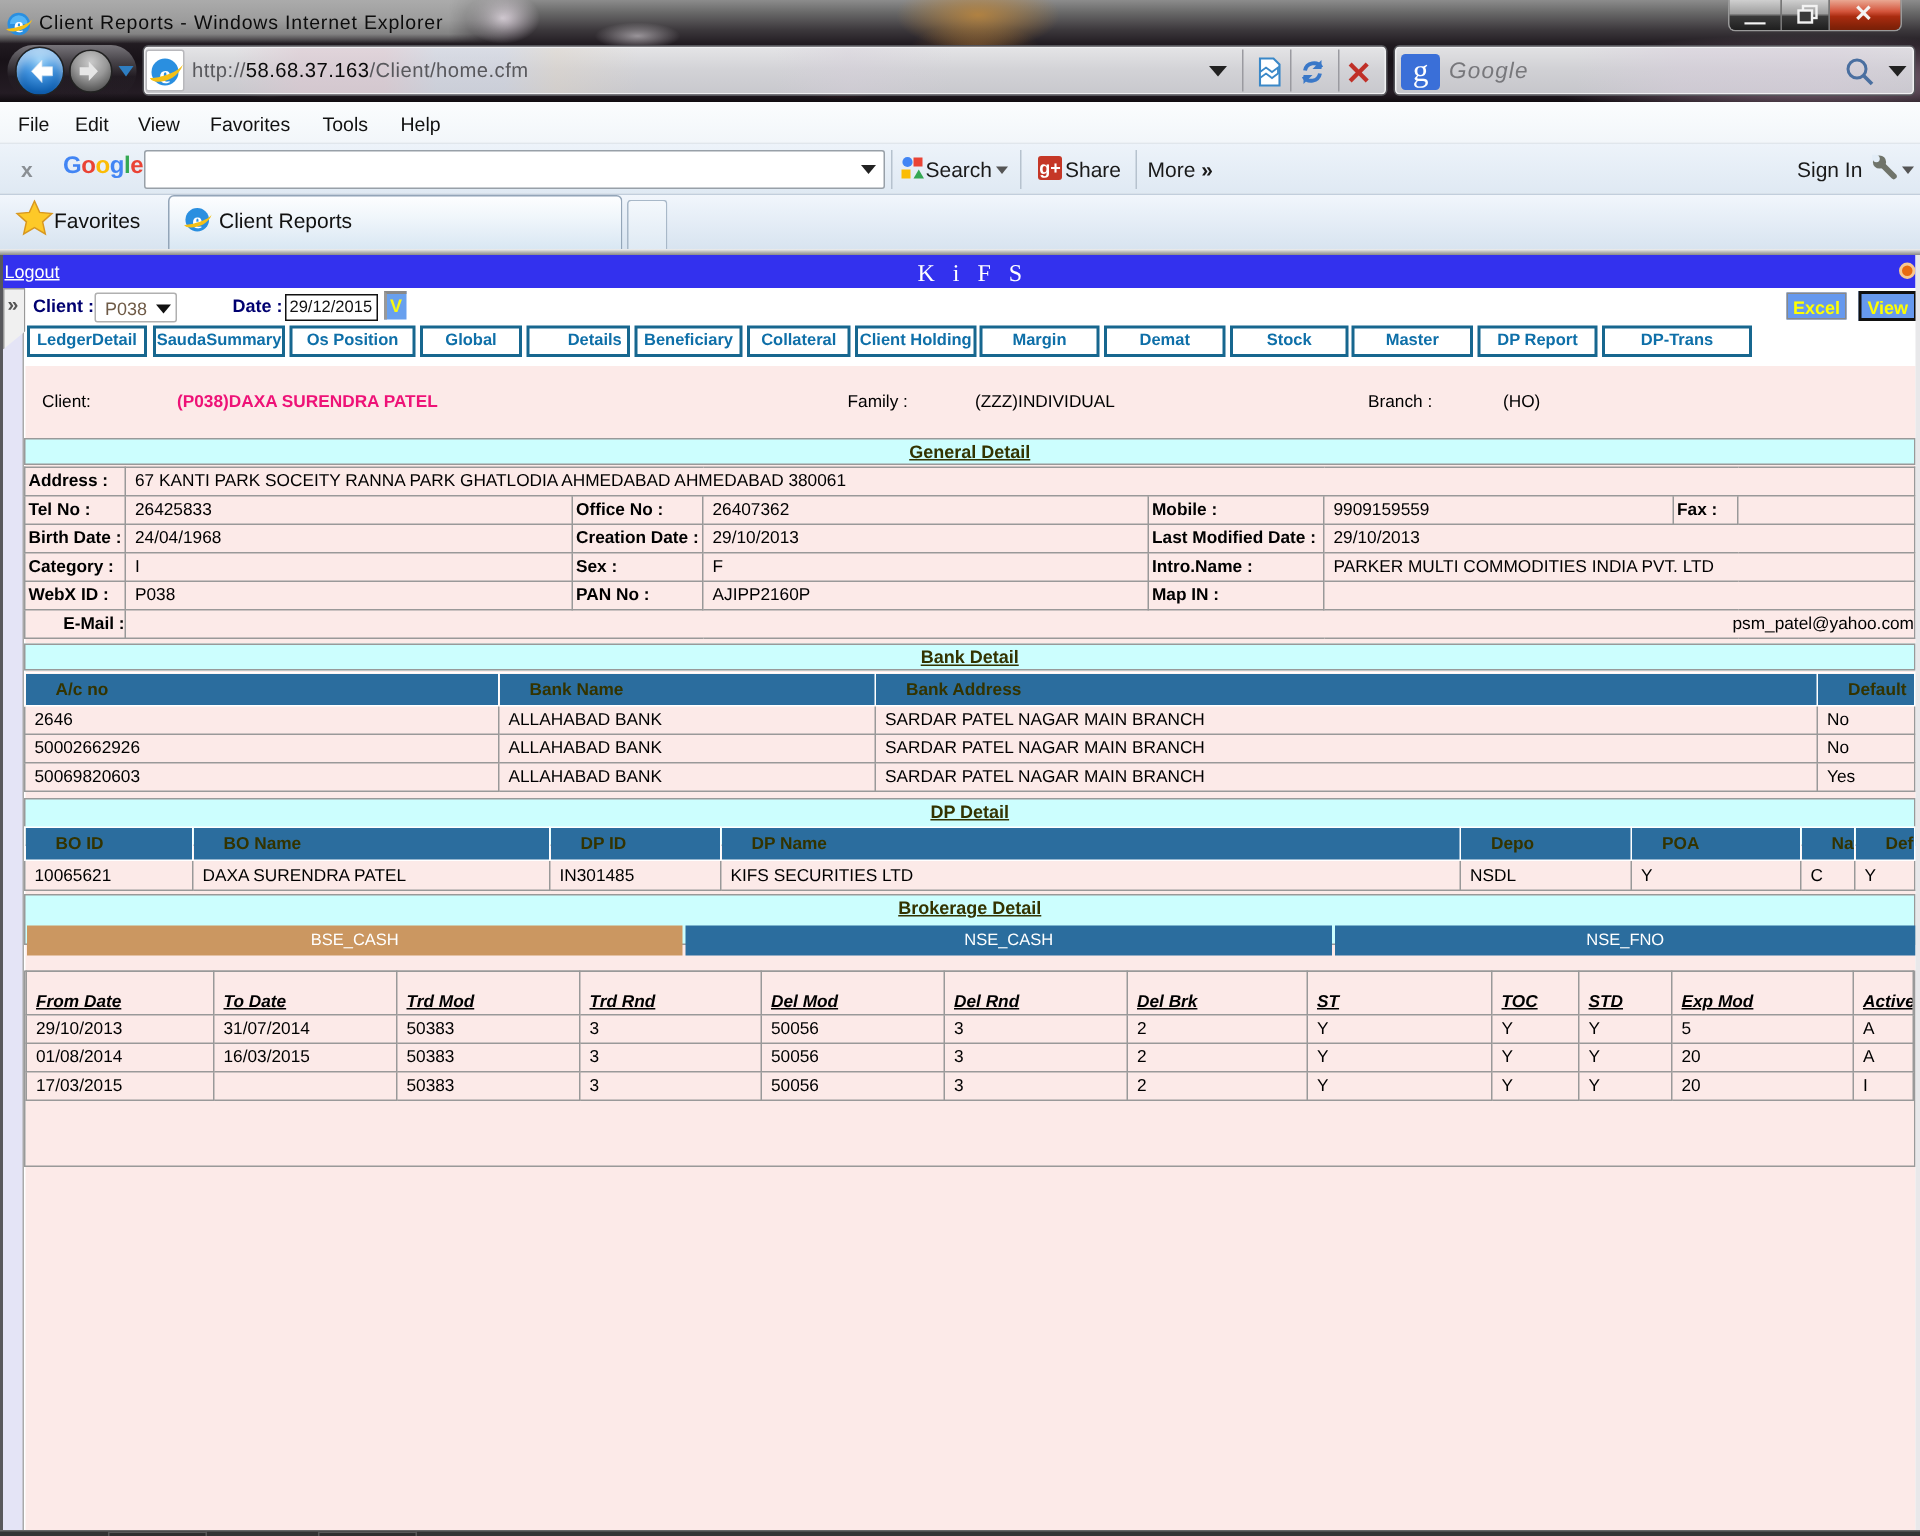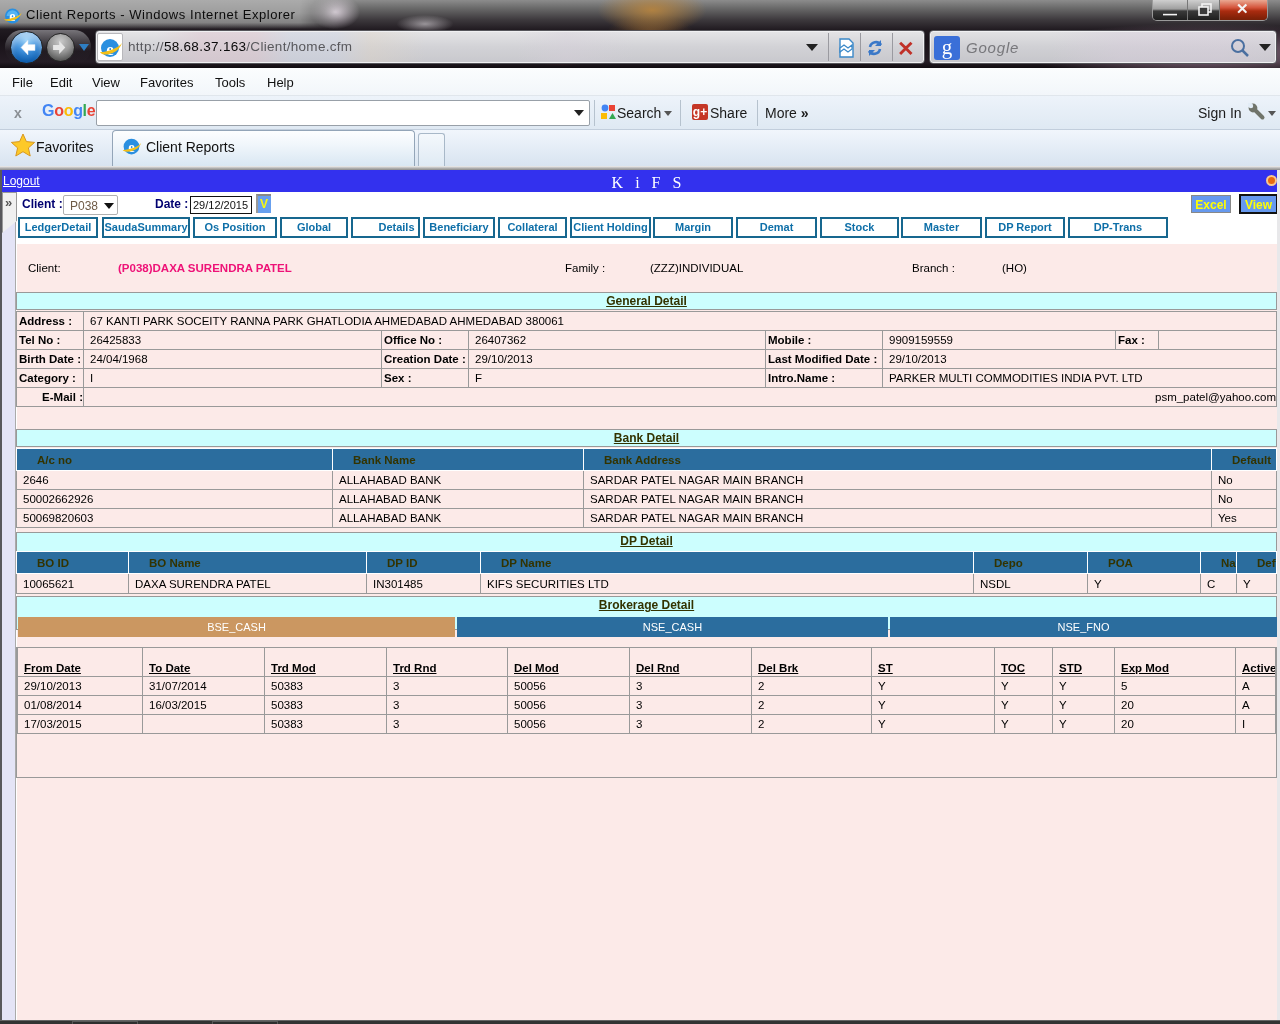--- a/index.html
+++ b/index.html
@@ -124,21 +124,21 @@
 
 
 .band { position:absolute; left:16px; width:1261px; background:#ccfefe; border:1px solid #999;
   text-align:center; font-size:12px; font-weight:bold; color:#333300; }
 .band u { position:relative; }
 
 table.sec { position:absolute; border-collapse:collapse; table-layout:fixed; }
 table.sec td { border:1px solid #999; font-size:11.5px; color:#000; padding:0 0 0 6px; overflow:hidden; white-space:nowrap; background:#fceae8; }
 table.sec td.lbl { font-weight:bold; padding-left:2px; }
 table.sec td.hdr { background:#2b6d9e; color:#333300; font-weight:bold; padding-left:20px; border:1px solid #fff; }
-table.sec td.bh { font-weight:bold; vertical-align:bottom; padding-bottom:2px; }
+table.sec td.bh { font-weight:bold; vertical-align:bottom; padding-bottom:2px;font-style:italic; }
 
 #taskbar { left:0; top:1020px; width:1280px; height:4px; background:#333; border-top:1px solid #666; }
 .tbtn { position:absolute; top:1021px; height:3px; background:#2e2e2e; border:1px solid #585858; border-bottom:none; }
 
 #leftedge { left:0; top:170px; width:2px; height:850px; background:#58585c; }
 #rightedge { left:1277px; top:170px; width:3px; height:850px; background:#e8e8ea; }
 </style>
 </head>
 <body>
 <div id="root">
@@ -364,20 +364,28 @@
           <td class="lbl">Last Modified Date :</td>
           <td colspan="3">29/10/2013</td>
         </tr>
     <tr style="height:19px;">
           <td class="lbl">Category :</td>
           <td>I</td>
           <td class="lbl">Sex :</td>
           <td>F</td>
           <td class="lbl">Intro.Name :</td>
           <td colspan="3">PARKER MULTI COMMODITIES INDIA PVT. LTD</td>
+        </tr>
+    <tr style="height:19px;">
+          <td class="lbl">WebX ID :</td>
+          <td>P038</td>
+          <td class="lbl">PAN No :</td>
+          <td>AJIPP2160P</td>
+          <td class="lbl">Map IN :</td>
+          <td colspan="3"></td>
         </tr>
     <tr style="height:19px;text-align:right;">
           <td class="lbl">E-Mail :</td>
           <td colspan="7">psm_patel@yahoo.com</td>
         </tr>
   </tbody>
     </table>
 
   <div class="band" style="top:429px; height:18px; line-height:17px;"><u>Bank Detail</u></div>
   <table class="sec" style="left:16px; top:448px; width:1261px;">

